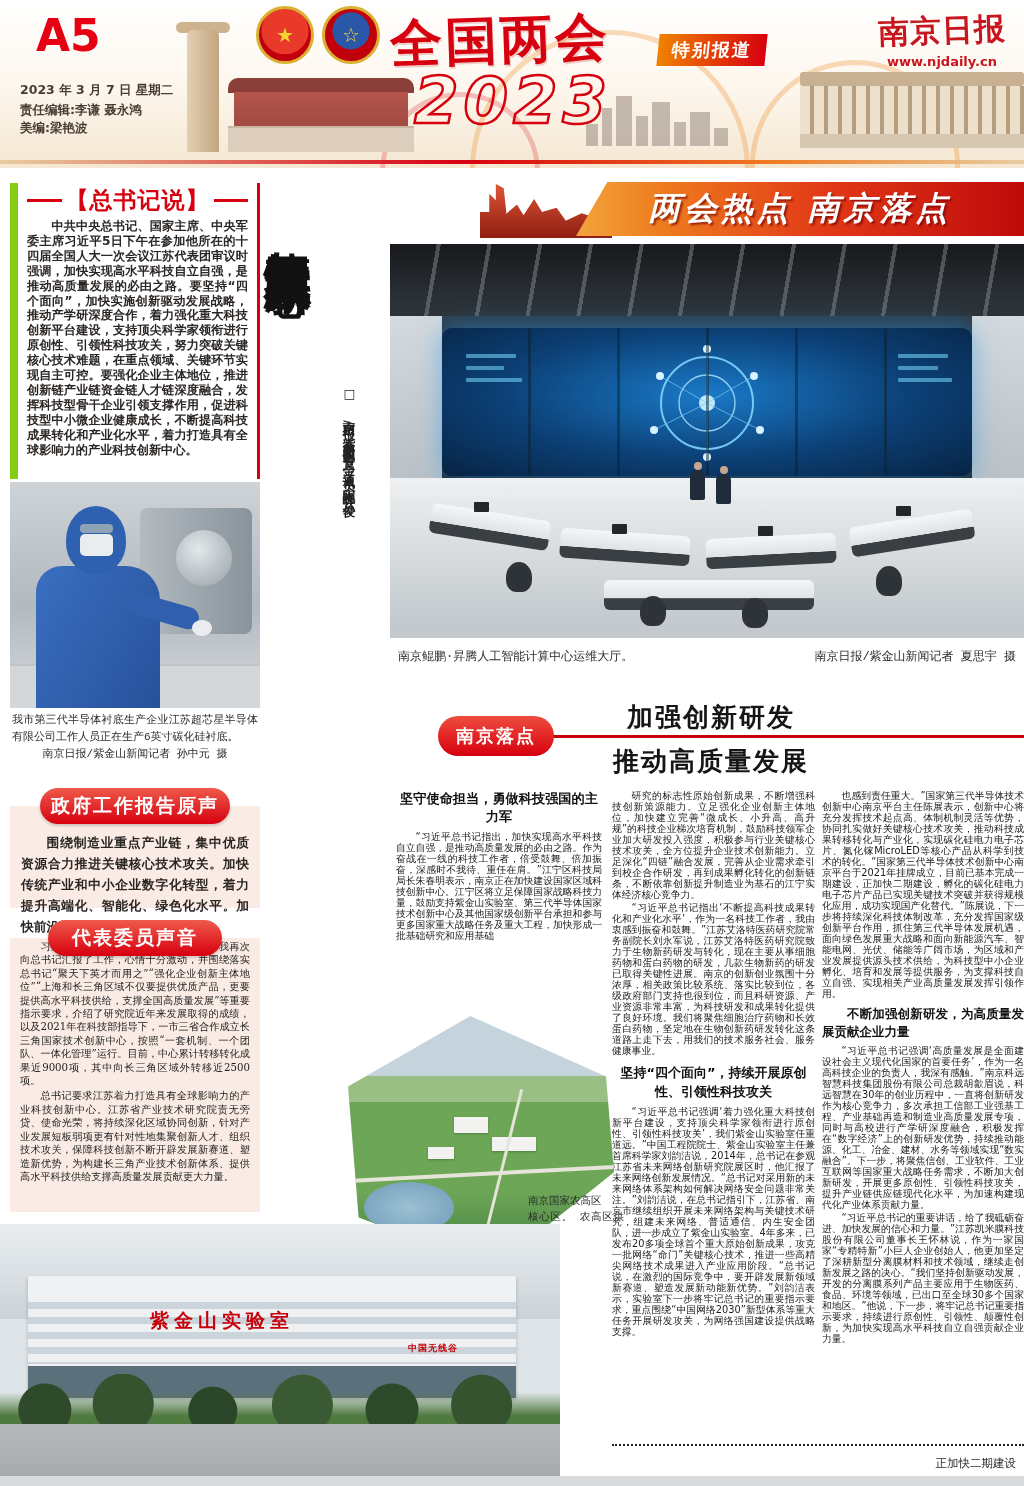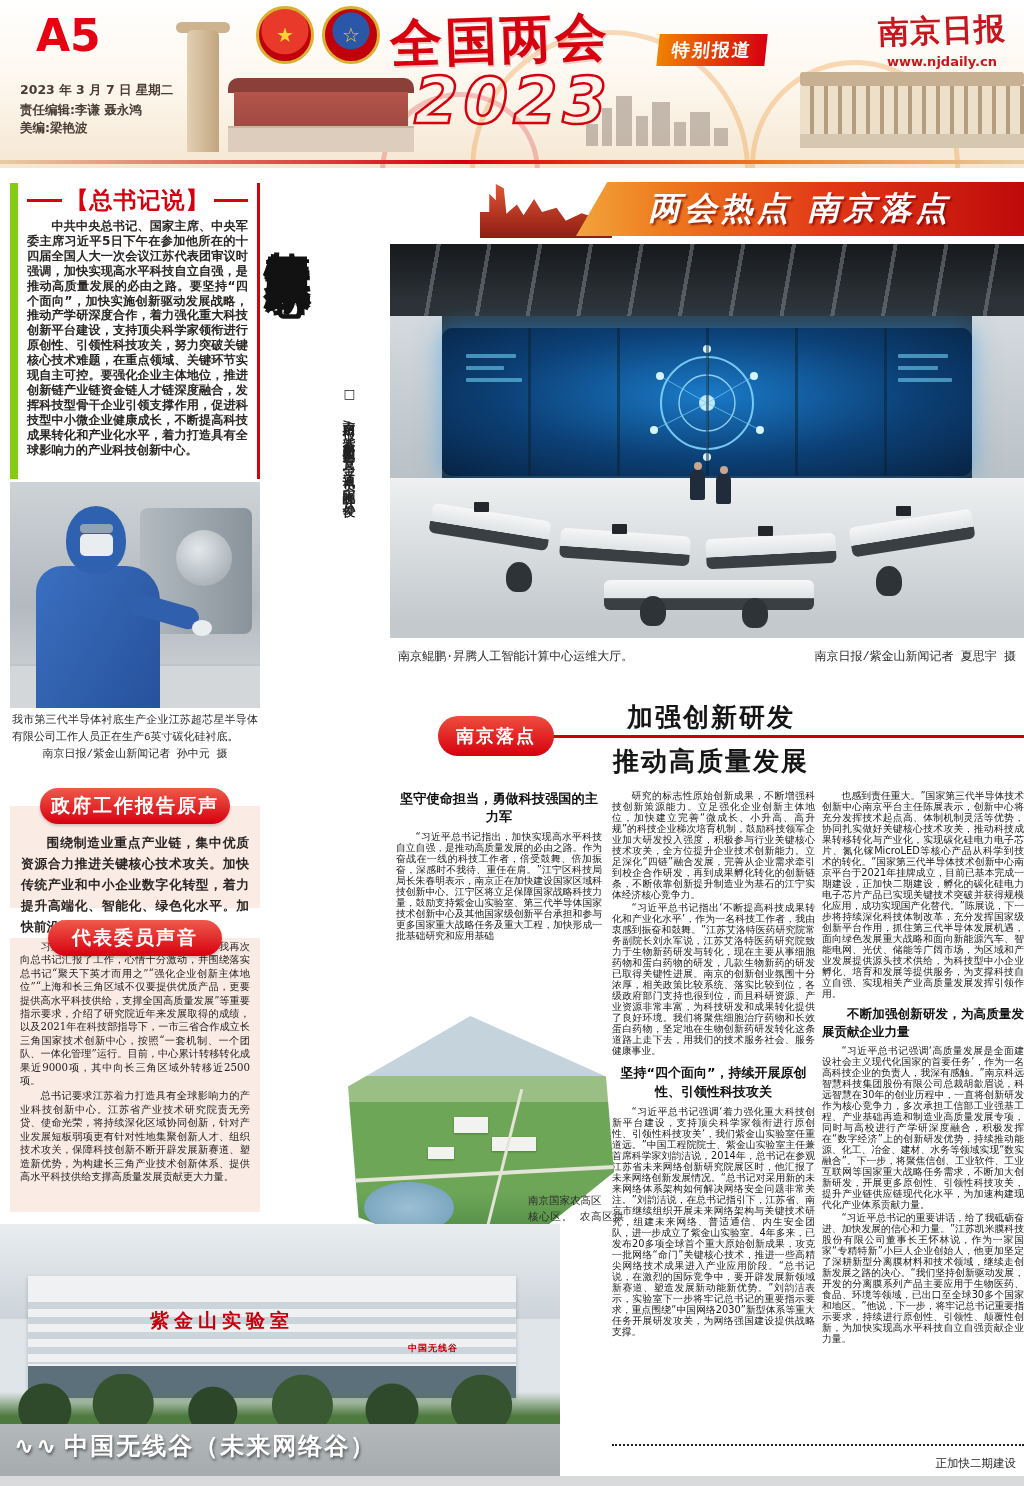--- a/index.html
+++ b/index.html
@@ -353,23 +353,20 @@
 
   <div class="ph-lab">
     <div class="lb-sky"></div>
     <div class="lb-bldg"></div>
     <div class="lb-win"></div>
     <div class="lb-glass"></div>
     <div class="lb-roofsign">紫金山实验室</div>
     <div class="lb-smallsign">中国无线谷</div>
     <div class="lb-trees"></div>
     <div class="lb-plaza"></div>
-    <div class="lb-big">
-      <span class="lb-logo">∿∿</span><span>中国无线谷（未来网络谷）</span>
-    </div>
   </div>
 
   <div class="dotted"></div>
   <div class="cap cap-botl">左图：紫金山实验室。</div>
   <div class="cap cap-botr">正加快二期建设</div>
 
   <div class="ph-clean">
     <div class="cl-eq"></div>
     <div class="cl-eq2"></div>
     <div class="cl-table"></div>

